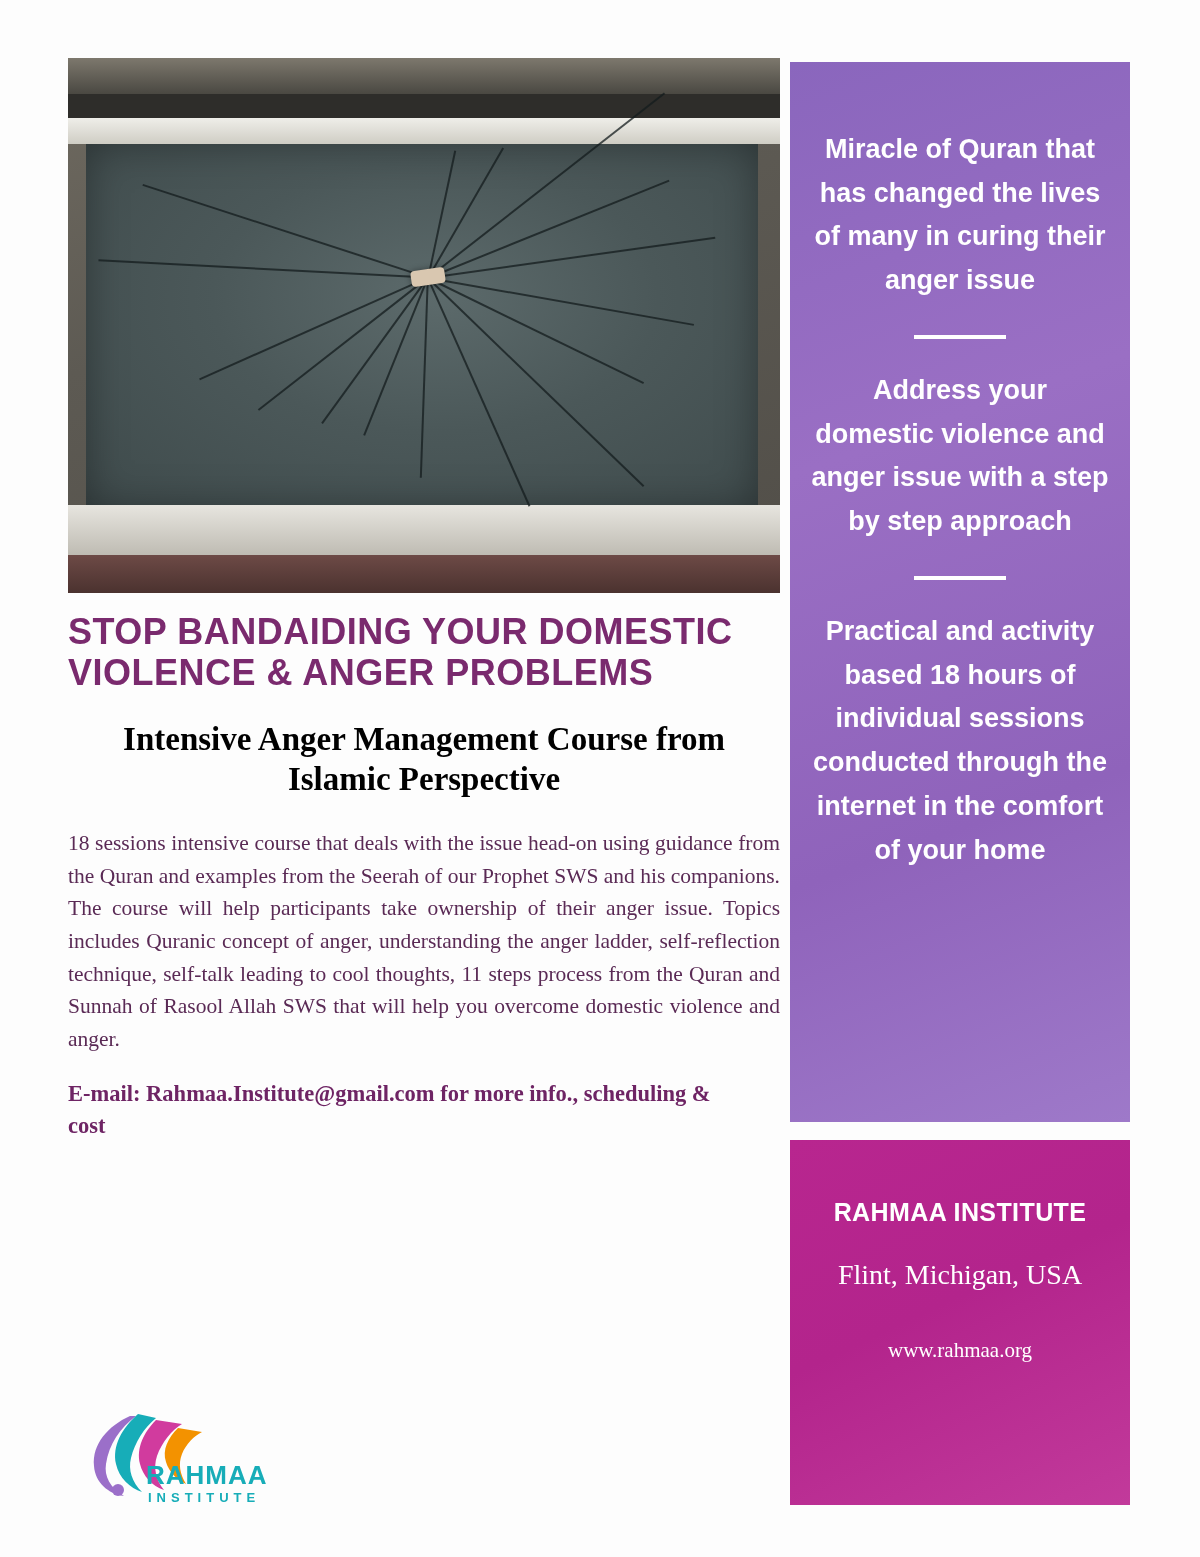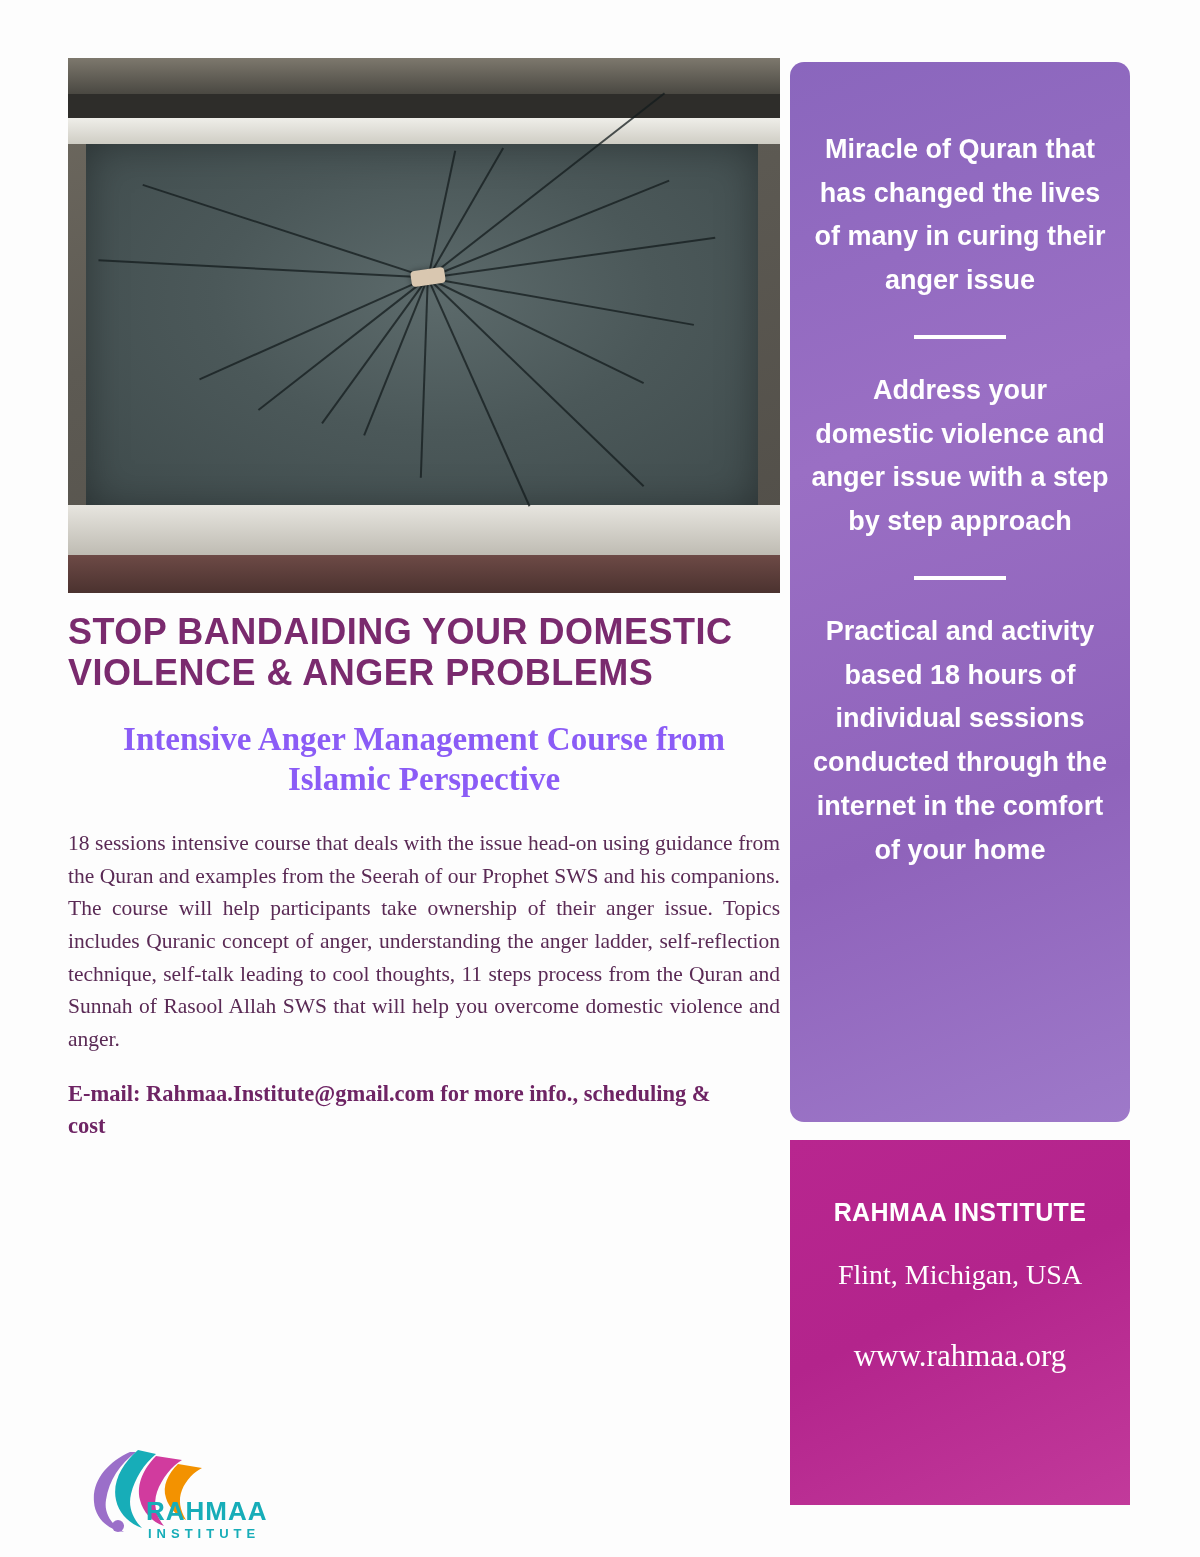--- a/index.html
+++ b/index.html
@@ -113,21 +113,21 @@
     font-family: "Liberation Sans", sans-serif;
     font-weight: bold;
     font-size: 36px;
     line-height: 1.14;
     letter-spacing: 0.5px;
     text-transform: uppercase;
   }
 
   .subhead {
     margin-top: 26px;
-    color: #8b5cf6;
+    color: #000000;
     font-family: "Liberation Serif", serif;
     font-weight: bold;
     font-size: 33px;
     line-height: 1.22;
     text-align: center;
     padding: 0 8px;
   }
 
   .body-copy {
     margin-top: 16px;
@@ -146,21 +146,21 @@
     font-weight: bold;
     font-size: 22.5px;
     line-height: 1.45;
     max-width: 660px;
   }
 
   
   .logo {
     position: absolute;
     left: 78px;
-    top: 1446px;
+    top: 1410px;
     width: 230px;
     height: 110px;
     text-decoration: underline;
   }
   .logo .swoosh {
     position: absolute;
     left: 0;
     top: 0;
   }
   .logo .logo-text {
@@ -192,21 +192,20 @@
     top: 62px;
     width: 340px;
     height: 1060px;
     background: linear-gradient(160deg, #8a66bd 0%, #9a6fc4 35%, #8f63bb 70%, #9e79c9 100%);
     color: #ffffff;
     text-align: center;
     font-family: "Liberation Sans", sans-serif;
     font-weight: bold;
     padding-top: 66px;
     box-sizing: border-box;
-    border-radius: 14px;
   }
   .right-purple .blk {
     font-size: 27px;
     line-height: 1.62;
     padding: 0 20px;
   }
   .right-purple .rule {
     width: 92px;
     height: 4px;
     background: #ffffff;
@@ -237,21 +236,21 @@
     margin-top: 26px;
     line-height: 1.6;
   }
   .right-magenta .mail {
     font-family: "Liberation Serif", serif;
     font-size: 20px;
     line-height: 1.6;
   }
   .right-magenta .site {
     font-family: "Liberation Serif", serif;
-    font-size: 31px;
+    font-size: 21px;
     margin-top: 40px;
   }
 </style>
 </head>
 <body>
 
 <div class="page">
 
   <div class="left-col">
 

